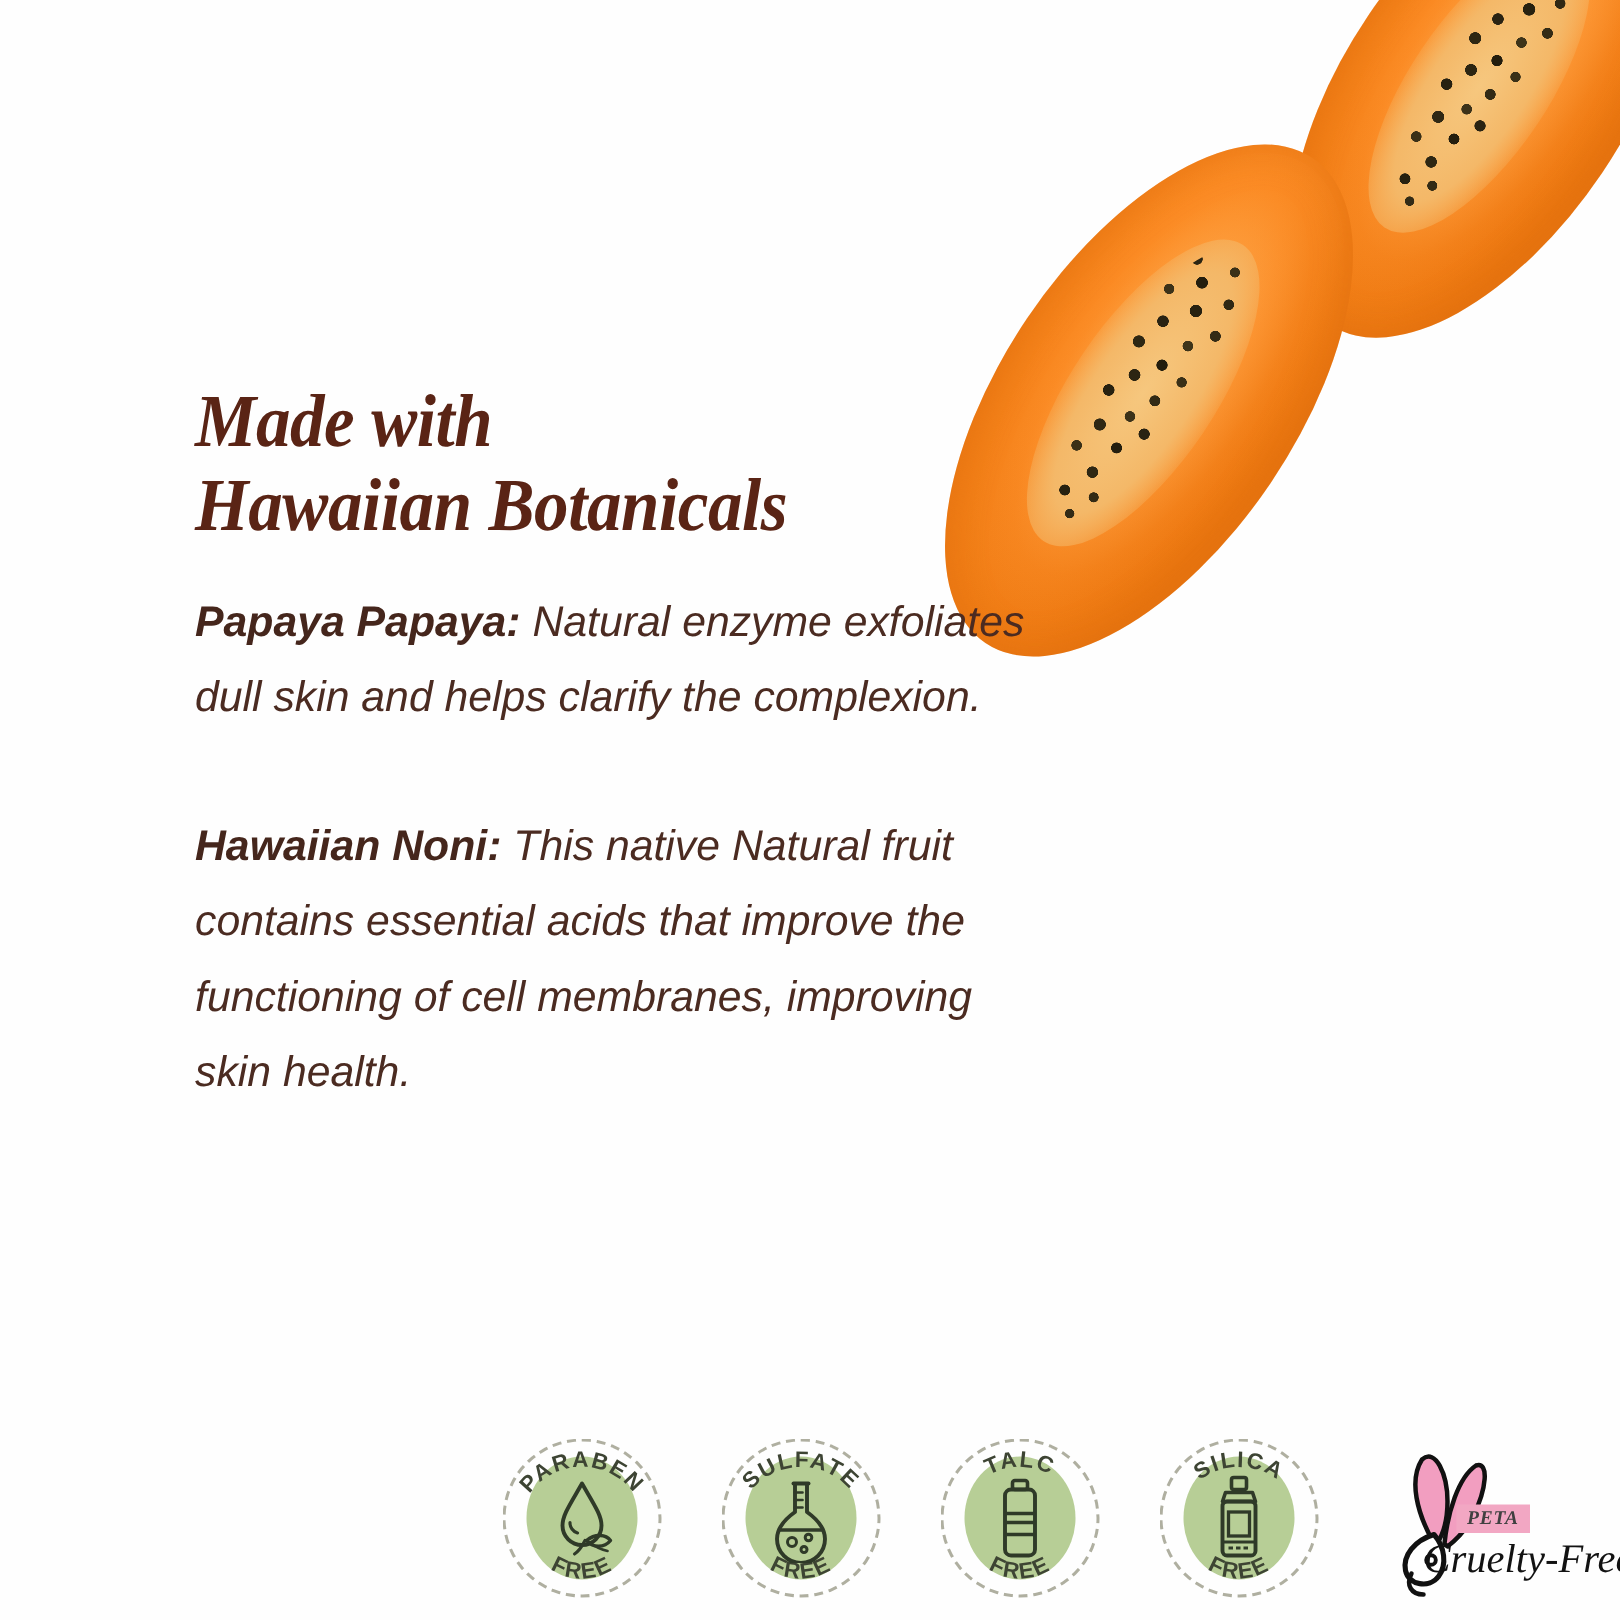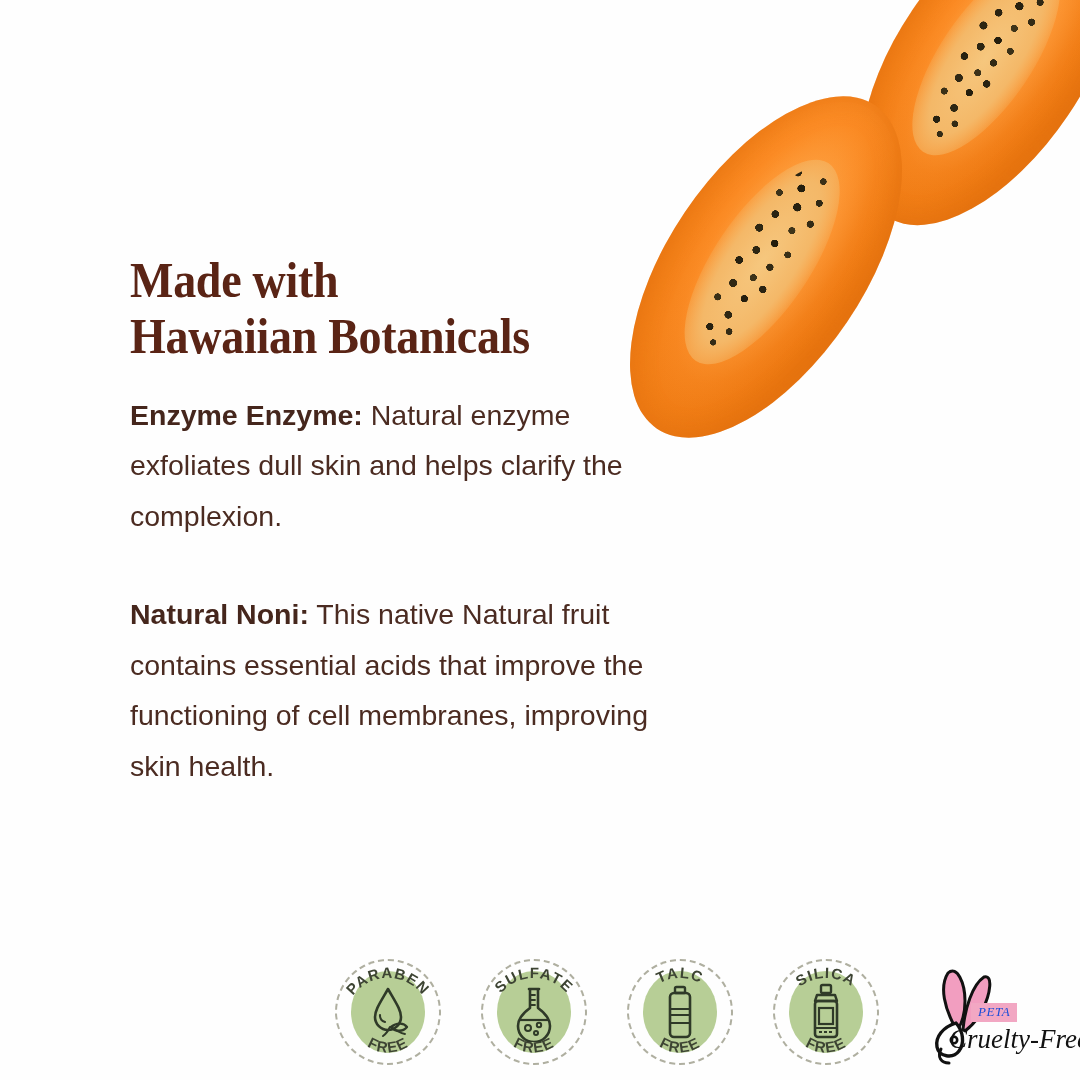--- a/index.html
+++ b/index.html
@@ -99,20 +99,21 @@
       radial-gradient(circle at 40% 87%, #272110 0 3.5px, transparent 3.8px),
       radial-gradient(circle at 56% 92%, #332B16 0 3.0px, transparent 3.3px);
   }
 
   
   .content {
     position: absolute;
     left: 130px;
     top: 252px;
     width: 560px;
+    font-style: italic;
   }
   .headline {
     font-family: "Liberation Serif", serif;
     font-weight: bold;
     font-size: 50px;
     line-height: 1.12;
     letter-spacing: -0.3px;
     color: #5A2415;
     margin: 0 0 26px 0;
     transform: scaleX(0.92);
@@ -205,23 +206,23 @@
     font-style: italic;
     font-size: 27px;
     color: #121212;
     white-space: nowrap;
   }
   .peta-tag {
     position: absolute;
     left: 56px;
     top: 46px;
     background: #F2A7C3;
-    color: #1d4ed8;
+    color: #404040;
     font-family: "Liberation Serif", serif;
-    font-weight: normal;
+    font-weight: bold;
     font-style: italic;
     font-size: 13px;
     letter-spacing: 0.5px;
     padding: 1px 7px 2px 7px;
   }
 </style>
 </head>
 <body>
 
 <div id="page">
@@ -241,23 +242,23 @@
     </div>
   </div>
 
   <div class="content">
 
     <h1 class="headline">
       <span class="l1">Made with</span>
       <span class="l2">Hawaiian Botanicals</span>
     </h1>
 
-    <p class="para"><span class="lead">Enzyme Enzyme:</span><span> Natural enzyme exfoliates dull skin and helps clarify the complexion.</span></p>
-
-    <p class="para"><span class="lead">Natural Noni:</span><span> This native Natural fruit contains essential acids that improve the functioning of cell membranes, improving skin health.</span></p>
+    <p class="para"><span class="lead">Papaya Papaya:</span><span> Natural enzyme exfoliates dull skin and helps clarify the complexion.</span></p>
+
+    <p class="para"><span class="lead">Hawaiian Noni:</span><span> This native Natural fruit contains essential acids that improve the functioning of cell membranes, improving skin health.</span></p>
 
   </div>
 
   <div class="badge-row">
 
     <div class="badge">
       <div class="dashed-ring"></div>
       <div class="disc"></div>
       <svg class="arc-svg" viewBox="0 0 126 126">
         <defs>

